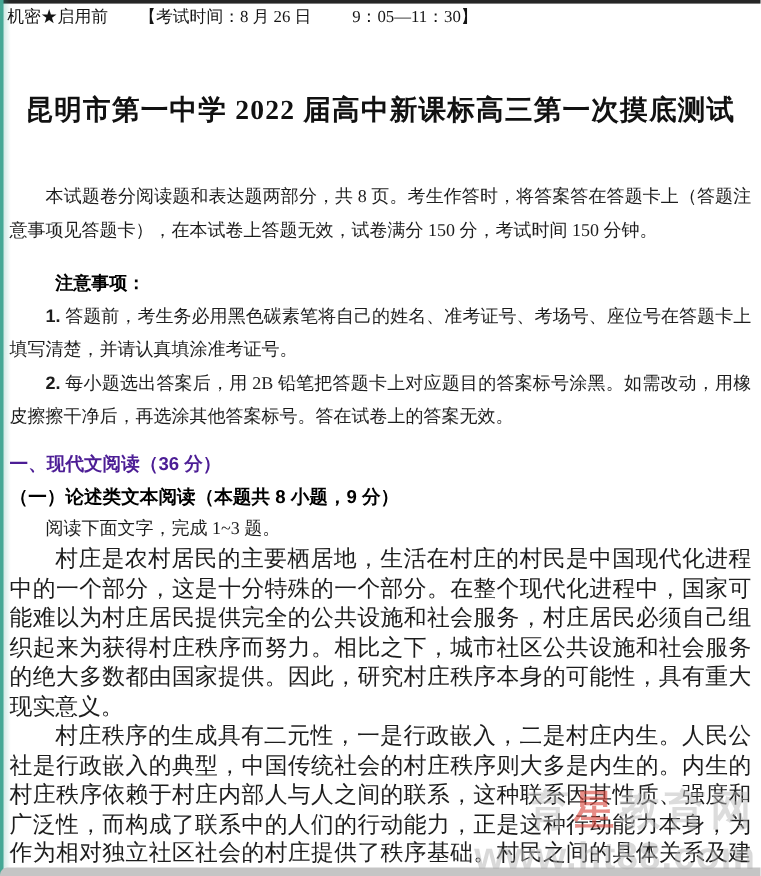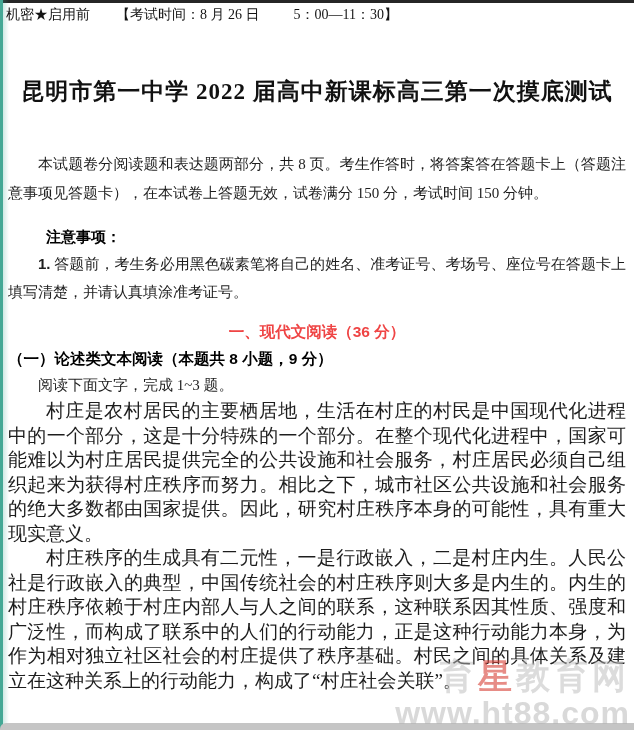--- a/index.html
+++ b/index.html
@@ -50,23 +50,22 @@
     padding-left:38px;
   }
   .note-item{
     font-size:15px;line-height:28px;
     text-indent:2em;text-align:justify;
   }
   .note-item .note-num{font-weight:bold;font-family:"Liberation Sans","DejaVu Sans",sans-serif;}
 
   .section-heading{
     margin-top:12px;
-    font-weight:bold;font-size:15.5px;line-height:27px;color:#ef4444;
+    font-weight:bold;font-size:15.5px;line-height:27px;color:#4c1d95;
     font-family:"Liberation Sans","DejaVu Sans",sans-serif;
-    text-align:center;
   }
   .subsection-heading{
     font-weight:bold;font-size:15.5px;line-height:27px;color:#000;
     font-family:"Liberation Sans","DejaVu Sans",sans-serif;
   }
   .passage-intro{
     font-size:15px;line-height:27px;text-indent:2em;
   }
   .passage p{
     margin:0;
@@ -97,33 +96,34 @@
 </head>
 <body>
 
 <div class="page">
 
   <div class="top-border"></div>
   <div class="left-stripe"></div>
   <div class="left-stripe-fade"></div>
 
   <div class="header-row">
-    <span>机密★启用前</span><span class="hdr-time-label">【考试时间：8 月 26 日</span><span class="hdr-time-value">5：00—11：30】</span>
+    <span>机密★启用前</span><span class="hdr-time-label">【考试时间：8 月 26 日</span><span class="hdr-time-value">9：05—11：30】</span>
   </div>
 
   <div class="content">
 
     <div class="title">昆明市第一中学 2022 届高中新课标高三第一次摸底测试</div>
 
     <div class="intro">本试题卷分阅读题和表达题两部分，共 8 页。考生作答时，将答案答在答题卡上（答题注意事项见答题卡），在本试卷上答题无效，试卷满分 150 分，考试时间 150 分钟。</div>
 
     <div class="notes-heading">注意事项：</div>
 
     <div class="note-item"><span class="note-num">1.</span><span> 答题前，考生务必用黑色碳素笔将自己的姓名、准考证号、考场号、座位号在答题卡上填写清楚，并请认真填涂准考证号。</span></div>
 
+    <div class="note-item"><span class="note-num">2.</span><span> 每小题选出答案后，用 2B 铅笔把答题卡上对应题目的答案标号涂黑。如需改动，用橡皮擦擦干净后，再选涂其他答案标号。答在试卷上的答案无效。</span></div>
 
     <div class="section-heading">一、现代文阅读（36 分）</div>
     <div class="subsection-heading">（一）论述类文本阅读（本题共 8 小题，9 分）</div>
     <div class="passage-intro">阅读下面文字，完成 1~3 题。</div>
 
     <div class="passage">
       <p>村庄是农村居民的主要栖居地，生活在村庄的村民是中国现代化进程中的一个部分，这是十分特殊的一个部分。在整个现代化进程中，国家可能难以为村庄居民提供完全的公共设施和社会服务，村庄居民必须自己组织起来为获得村庄秩序而努力。相比之下，城市社区公共设施和社会服务的绝大多数都由国家提供。因此，研究村庄秩序本身的可能性，具有重大现实意义。</p>
       <p>村庄秩序的生成具有二元性，一是行政嵌入，二是村庄内生。人民公社是行政嵌入的典型，中国传统社会的村庄秩序则大多是内生的。内生的村庄秩序依赖于村庄内部人与人之间的联系，这种联系因其性质、强度和广泛性，而构成了联系中的人们的行动能力，正是这种行动能力本身，为作为相对独立社区社会的村庄提供了秩序基础。村民之间的具体关系及建立在这种关系上的行动能力，构成了“村庄社会关联”。</p>
 
     </div>

